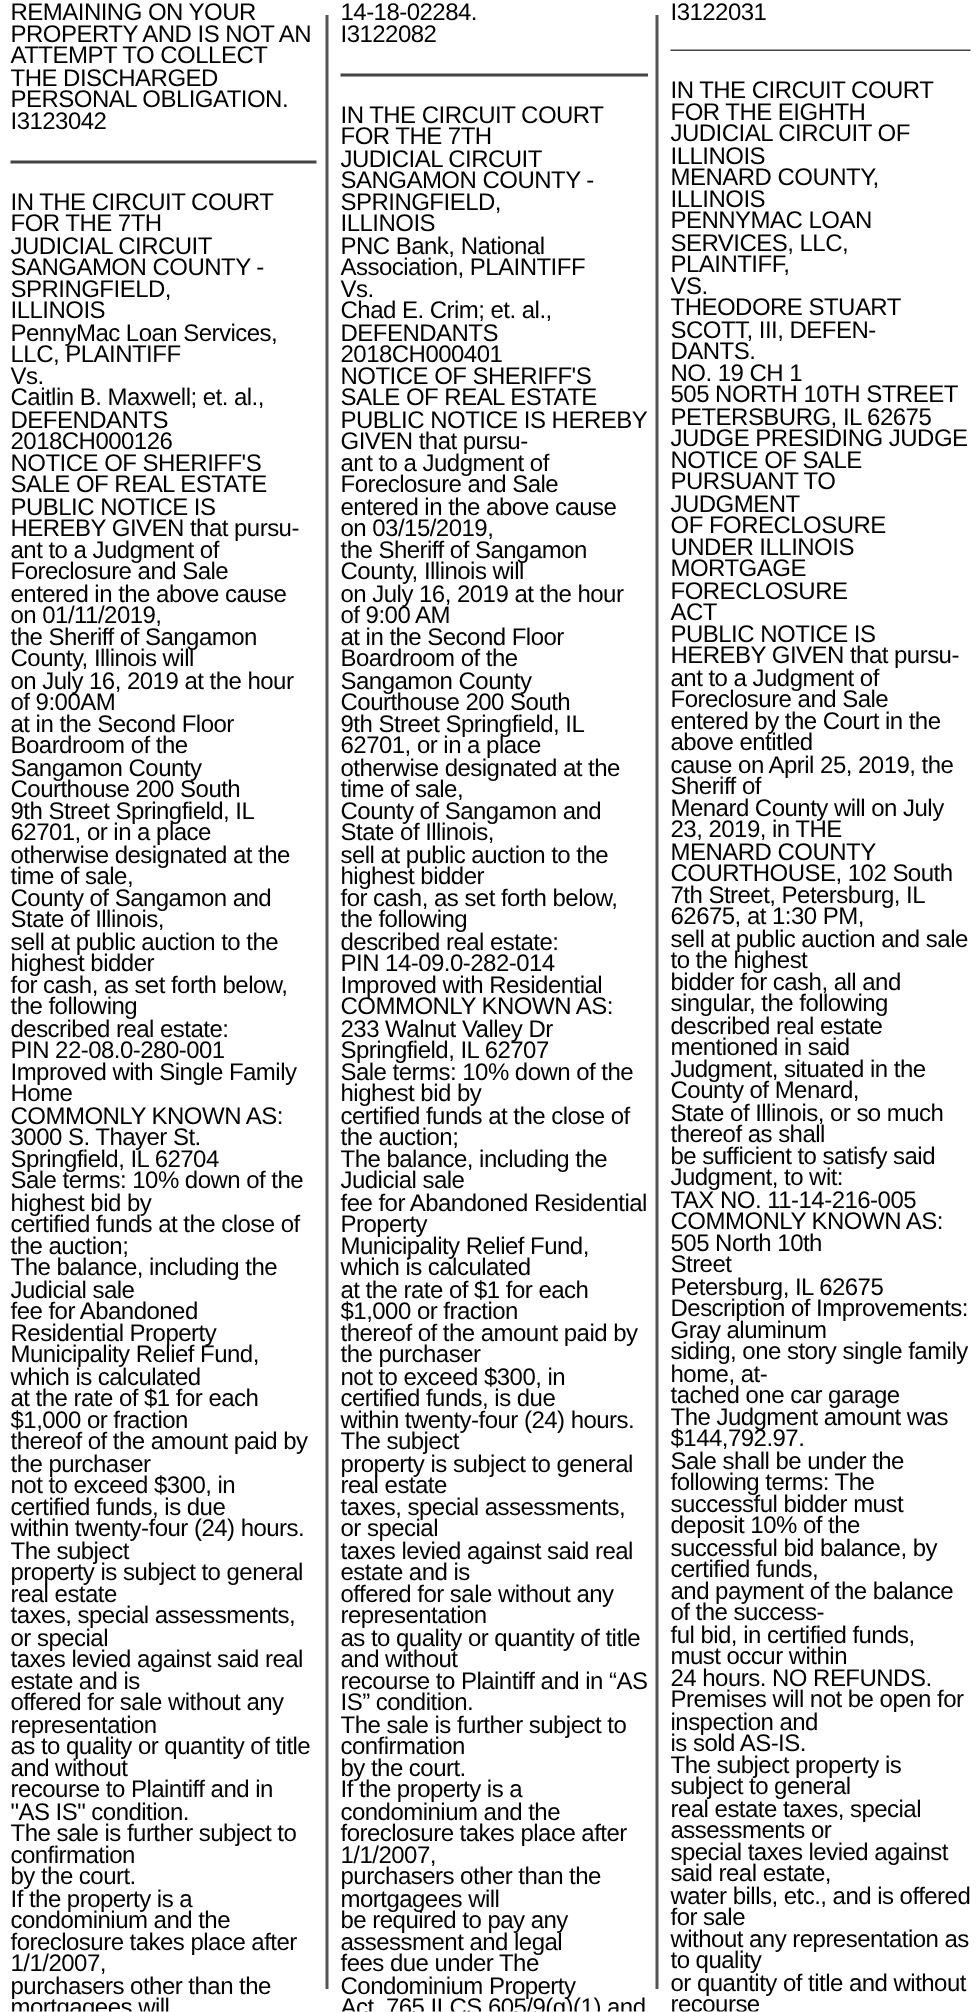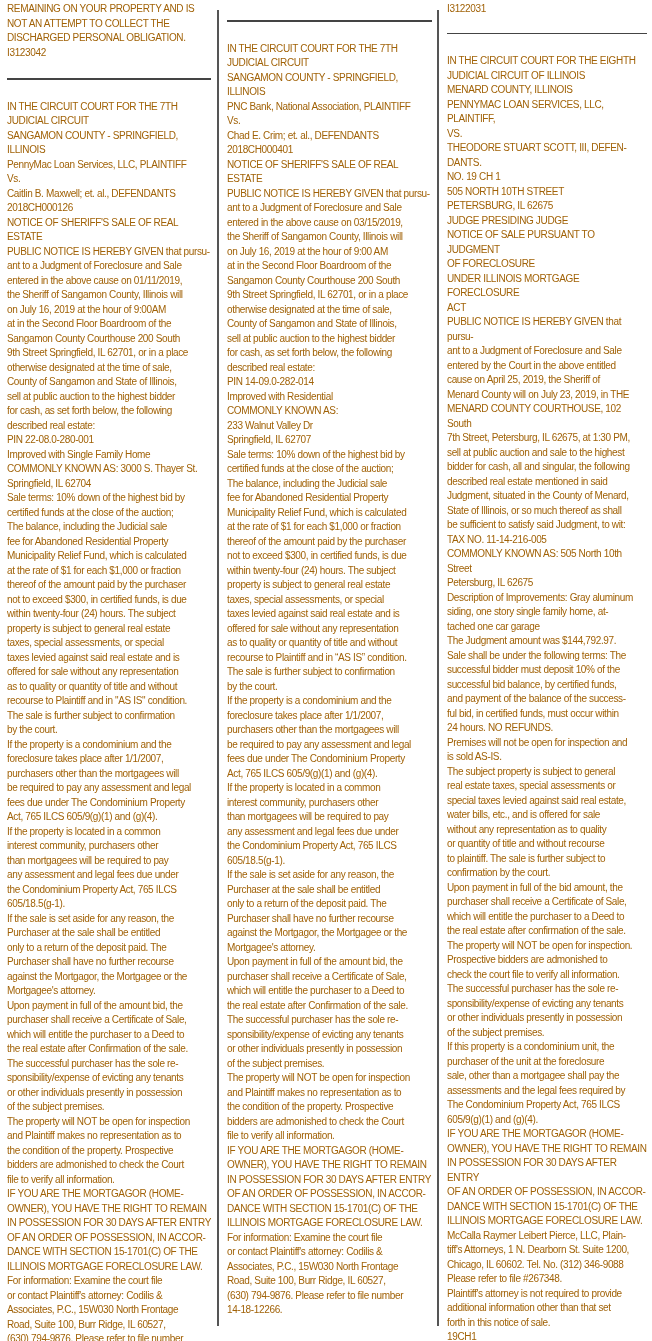--- a/index.html
+++ b/index.html
@@ -1,21 +1,21 @@
 <!DOCTYPE html>
 <html><head>
 <meta charset="utf-8">
 <style>
   html, body { margin: 0; padding: 0; background: #ffffff; }
   body { width: 652px; height: 1341px; overflow: hidden; position: relative; }
   .page {
     position: absolute; left: 0; top: 0; width: 652px; height: 1341px;
     font-family: "Liberation Sans", sans-serif;
-    color: #a16207;
-    font-size: 10px;
+    color: #000000;
+    font-size: 16px;
     line-height: 14.5px;
     letter-spacing: -0.35px;
   }
   .col {
     position: absolute; top: 2px; width: 204px;
   }
   .col.c1 { left: 7px; }
   .col.c2 { left: 227px; width: 205px; }
   .col.c3 { left: 447px; width: 200px; }
   .divider {
@@ -125,20 +125,24 @@
 or contact Plaintiff's attorney: Codilis &amp;
 Associates, P.C., 15W030 North Frontage
 Road, Suite 100, Burr Ridge, IL 60527,
 (630) 794-9876. Please refer to file number</p>
     </div>
   </div>
 
   <div class="divider d1"></div>
 
   <div class="col c2">
+    <div class="notice">
+      <p>14-18-02284.
+I3122082</p>
+    </div>
     <div class="sep"></div>
     <div class="notice">
       <p>IN THE CIRCUIT COURT FOR THE 7TH
 JUDICIAL CIRCUIT
 SANGAMON COUNTY - SPRINGFIELD,
 ILLINOIS
 PNC Bank, National Association, PLAINTIFF
 Vs.
 Chad E. Crim; et. al., DEFENDANTS
 2018CH000401

